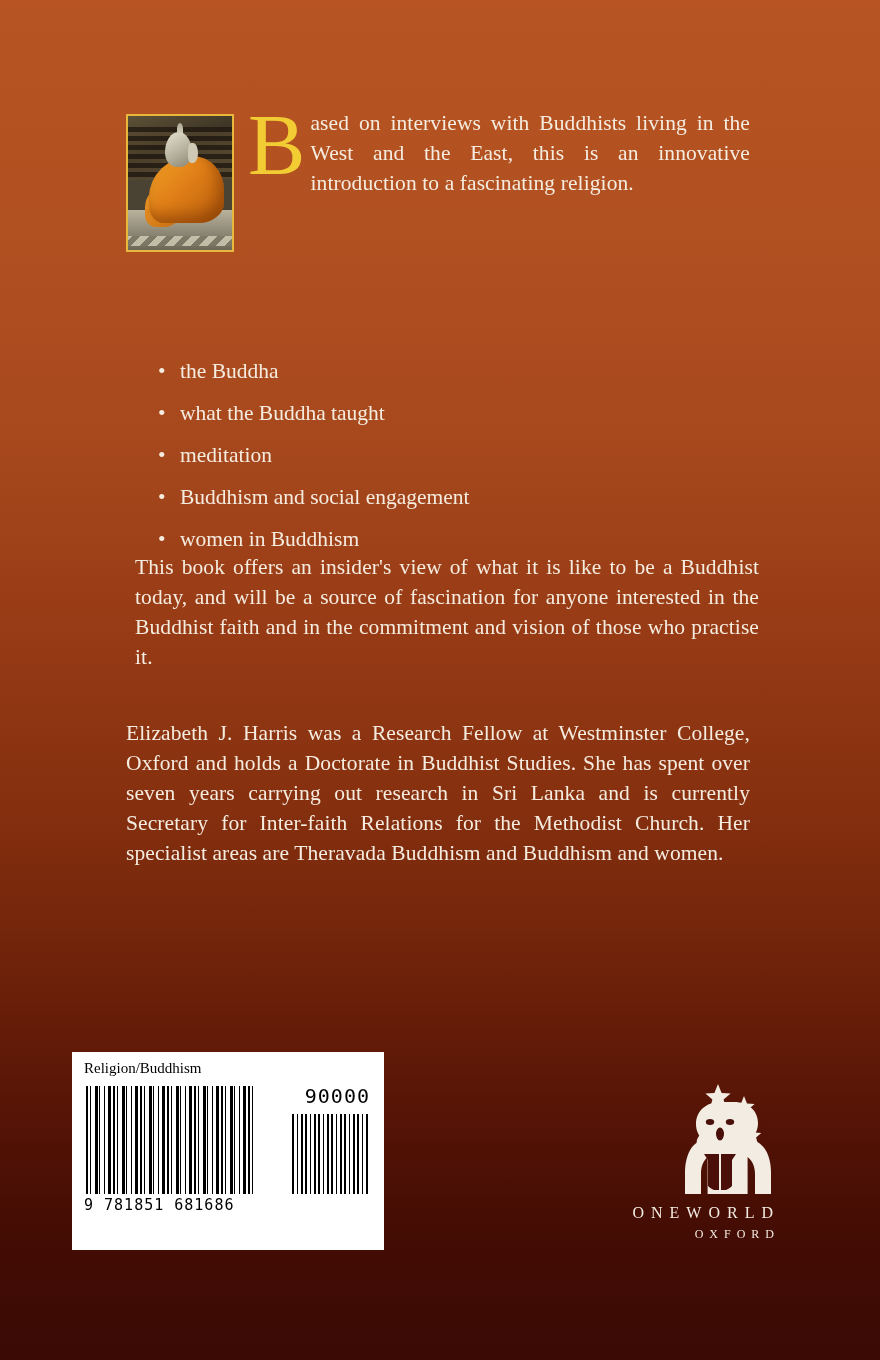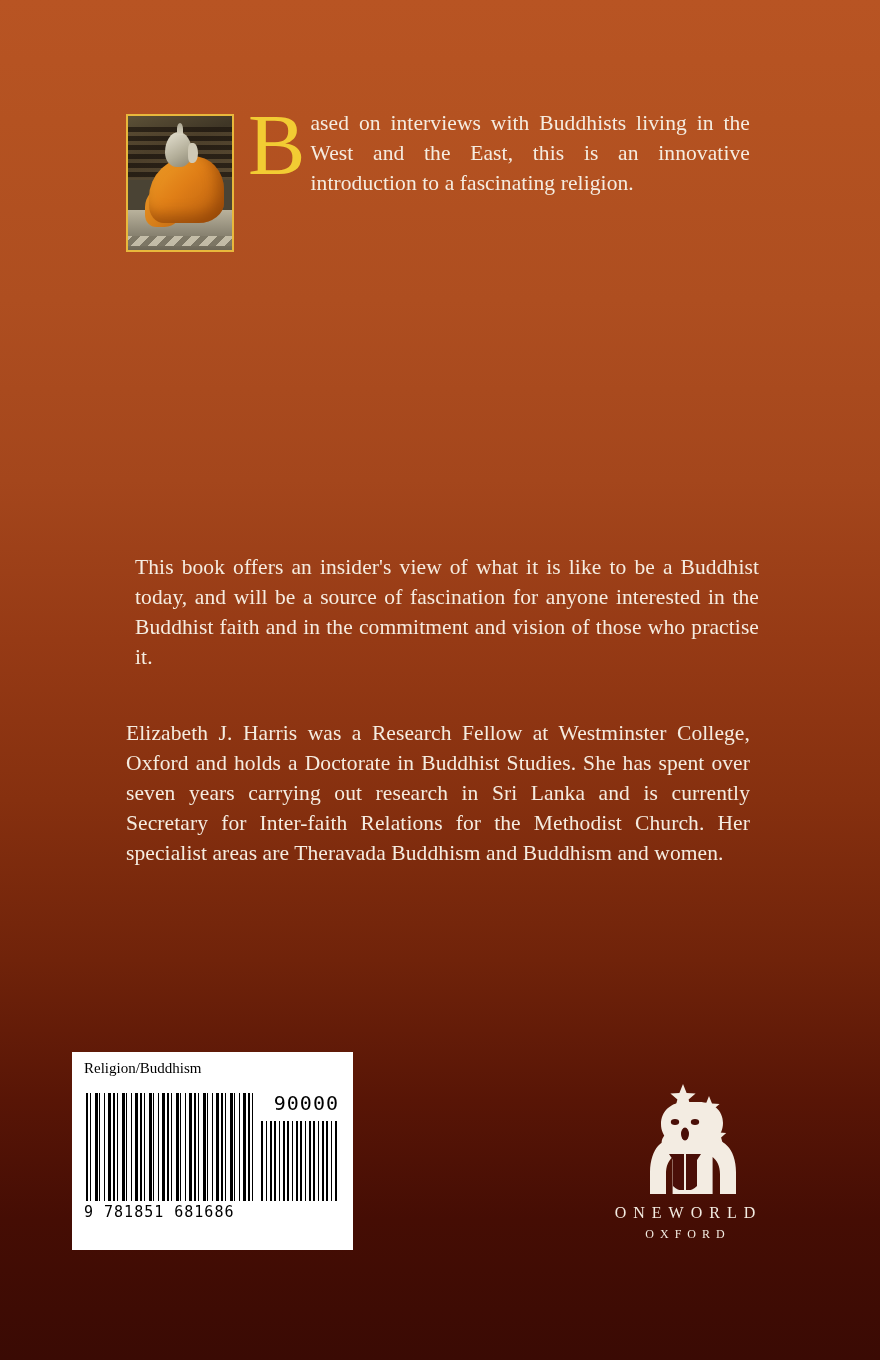--- a/index.html
+++ b/index.html
@@ -157,42 +157,42 @@
   }
   #para-insider { top: 552px; margin-left: 9px; }
   #para-author  { top: 718px; }
   .author-name { font-weight: normal; }
 
   
   .barcode-panel {
     position: absolute;
     left: 72px;
     top: 1052px;
-    width: 281px;
+    width: 312px;
     height: 198px;
     background: #ffffff;
     color: #000;
     box-sizing: border-box;
     padding: 7px 10px 0 12px;
   }
   .bc-category {
     font-family: "Liberation Serif", "DejaVu Serif", serif;
     font-size: 15px;
     line-height: 18px;
   }
   .bc-isbn {
     font-family: "DejaVu Sans Mono", "Liberation Mono", monospace;
     font-size: 19px;
     letter-spacing: .5px;
     margin-top: 2px;
     white-space: nowrap;
   }
   .bc-body {
     position: relative;
-    margin-top: 10px;
+    margin-top: 3px;
     height: 132px;
   }
   .bc-main {
     position: absolute;
     left: 2px; top: 6px;
     width: 168px; height: 108px;
     background-image: repeating-linear-gradient(to right,
       #000 0 2px, #fff 2px 4px, #000 4px 5px, #fff 5px 9px,
       #000 9px 12px, #fff 12px 13px, #000 13px 14px, #fff 14px 18px,
       #000 18px 19px, #fff 19px 22px, #000 22px 25px, #fff 25px 27px);
@@ -220,21 +220,21 @@
     letter-spacing: 1px;
     white-space: nowrap;
   }
 
   
   .publisher {
     position: absolute;
     left: 590px;
     top: 1082px;
     width: 190px;
-    text-align: center;
+    text-align: right;
   }
   .logo-mark {
     width: 120px;
     height: 112px;
     margin: 0 auto;
   }
   .pub-name {
     margin-top: 6px;
     font-size: 16px;
     letter-spacing: 7px;
@@ -260,20 +260,27 @@
       <div class="photo-wall"></div>
       <div class="photo-ledge"></div>
       <div class="photo-arm"></div>
       <div class="photo-body"></div>
       <div class="photo-head"></div>
       <div class="photo-ear"></div>
     </div>
     <p class="para"><span class="drop-cap">B</span><span>ased on interviews with Buddhists living in the West and the East, this is an innovative introduction to a fascinating religion.</span></p>
   </div>
 
+  <ul class="chapters">
+    <li>the Buddha</li>
+    <li>what the Buddha taught</li>
+    <li>meditation</li>
+    <li>Buddhism and social engagement</li>
+    <li>women in Buddhism</li>
+  </ul>
 
   <div class="para-block" id="para-insider">
     <p class="para">This book offers an insider's view of what it is like to be a Buddhist today, and will be a source of fascination for anyone interested in the Buddhist faith and in the commitment and vision of those who practise it.</p>
   </div>
 
   <div class="para-block" id="para-author">
     <p class="para"><span class="author-name">Elizabeth J. Harris</span><span> was a Research Fellow at Westminster College, Oxford and holds a Doctorate in Buddhist Studies. She has spent over seven years carrying out research in Sri Lanka and is currently Secretary for Inter-faith Relations for the Methodist Church. Her specialist areas are Theravada Buddhism and Buddhism and women.</span></p>
   </div>
 
   <div class="barcode-panel">

